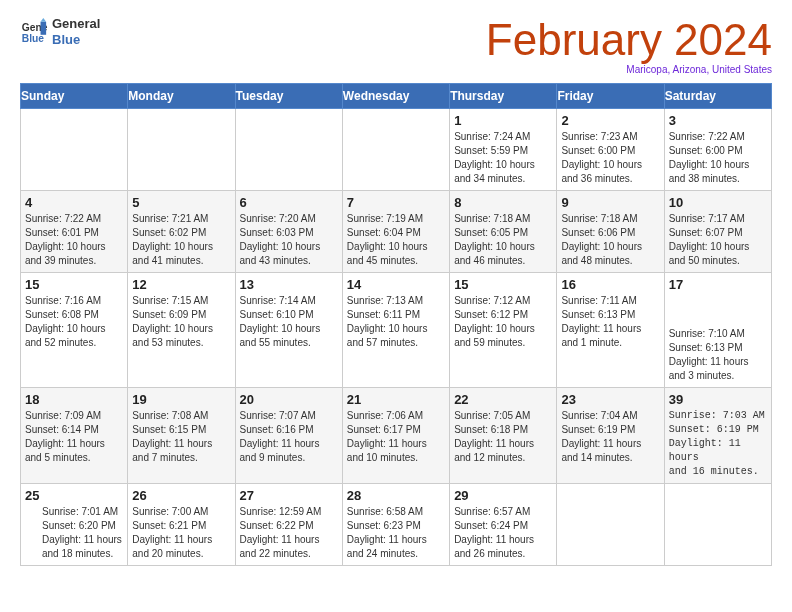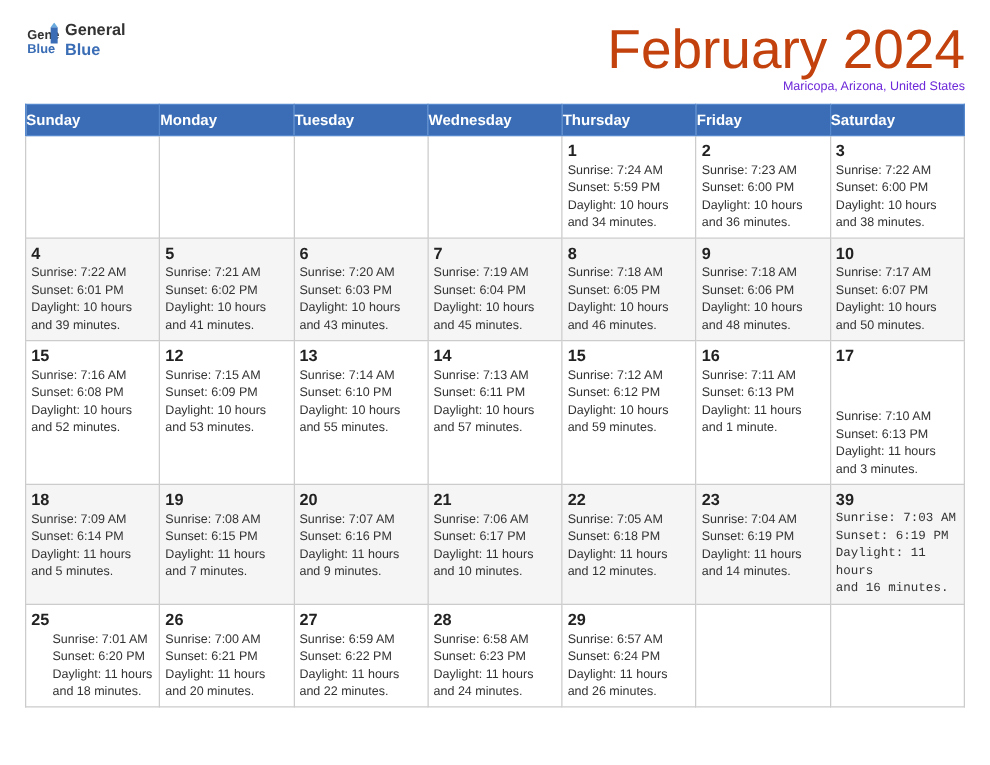--- a/index.html
+++ b/index.html
@@ -311,21 +311,21 @@
           </td>
           <td>
             <div class="day-num">26</div>
             <div class="cell-text" style="white-space: pre-line;">Sunrise: 7:00 AM
 Sunset: 6:21 PM
 Daylight: 11 hours
 and 20 minutes.</div>
           </td>
           <td>
             <div class="day-num">27</div>
-            <div class="cell-text" style="white-space: pre-line;">Sunrise: 6:59 AM
+            <div class="cell-text" style="white-space: pre-line;">Sunrise: 12:59 AM
 Sunset: 6:22 PM
 Daylight: 11 hours
 and 22 minutes.</div>
           </td>
           <td>
             <div class="day-num">28</div>
             <div class="cell-text" style="white-space: pre-line;">Sunrise: 6:58 AM
 Sunset: 6:23 PM
 Daylight: 11 hours
 and 24 minutes.</div>

